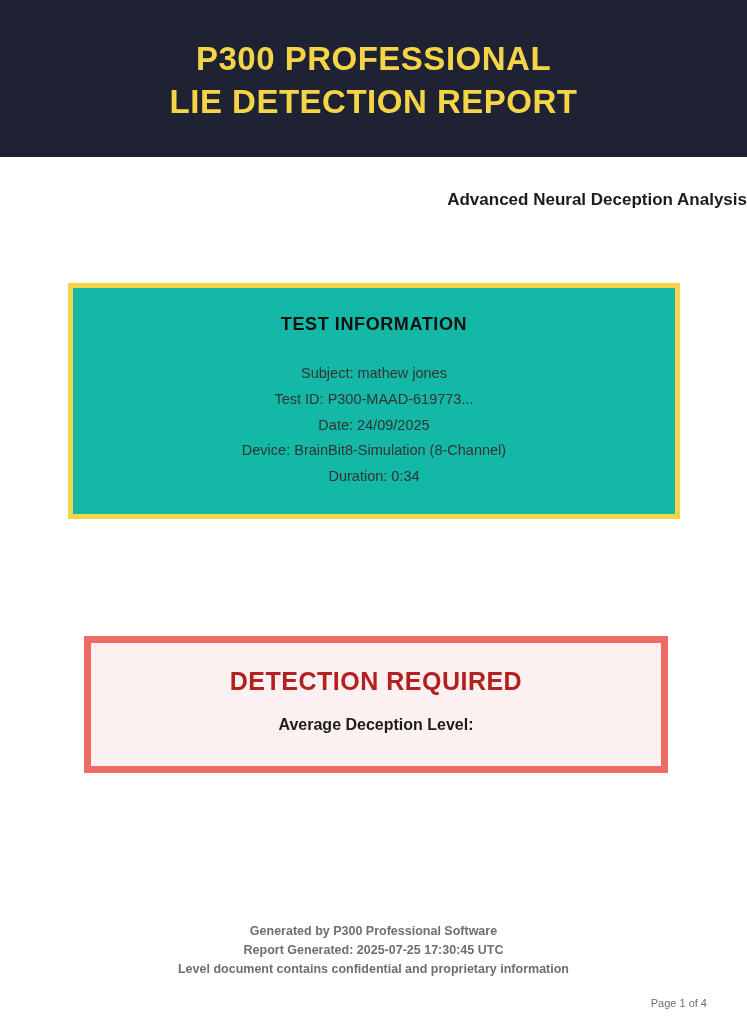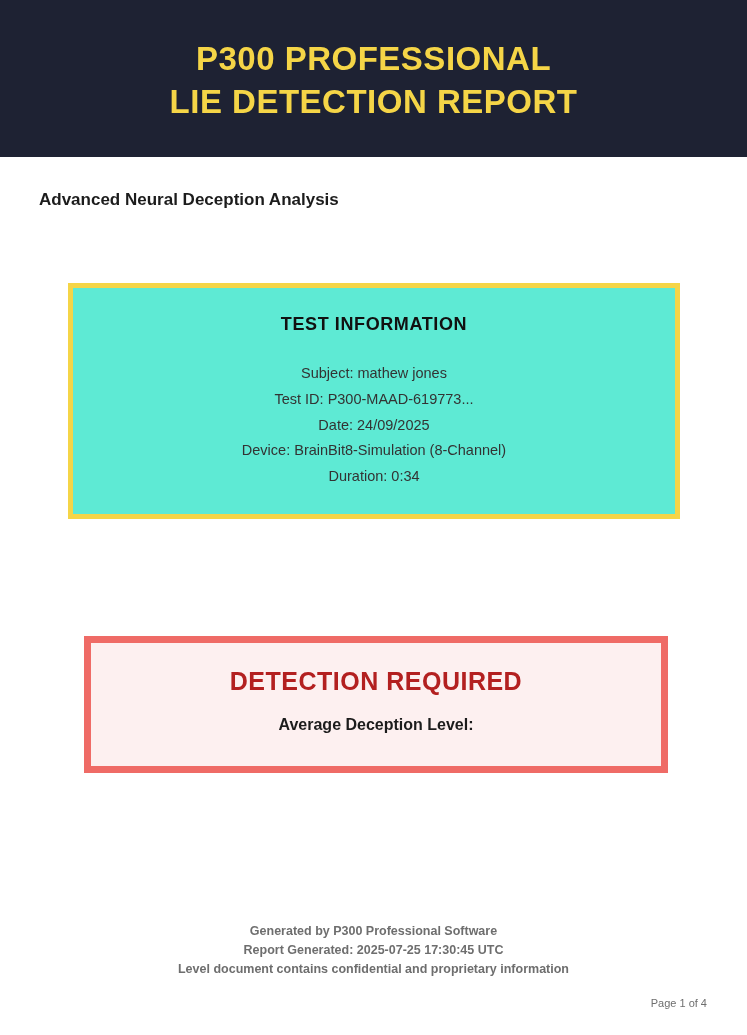--- a/index.html
+++ b/index.html
@@ -32,35 +32,35 @@
     color: #f5d547;
     font-size: 33px;
     font-weight: bold;
     letter-spacing: 0.5px;
     line-height: 1.28;
     text-align: center;
   }
 
   
   .subtitle {
-    text-align: left;
+    text-align: right;
     font-size: 17px;
     font-weight: bold;
     color: #1c1c1c;
     margin-top: 33px;
     padding-left: 39px;
   }
 
   
   .info-box {
     position: absolute;
     left: 68px;
     top: 283px;
     width: 612px;
-    background: #5eead4;
+    background: #14b8a6;
     border: 5px solid #f5d547;
     padding: 26px 20px 24px 20px;
     text-align: center;
   }
   .info-box h2 {
     margin: 0 0 26px 0;
     font-size: 18px;
     font-weight: bold;
     letter-spacing: 0.6px;
     color: #111111;

